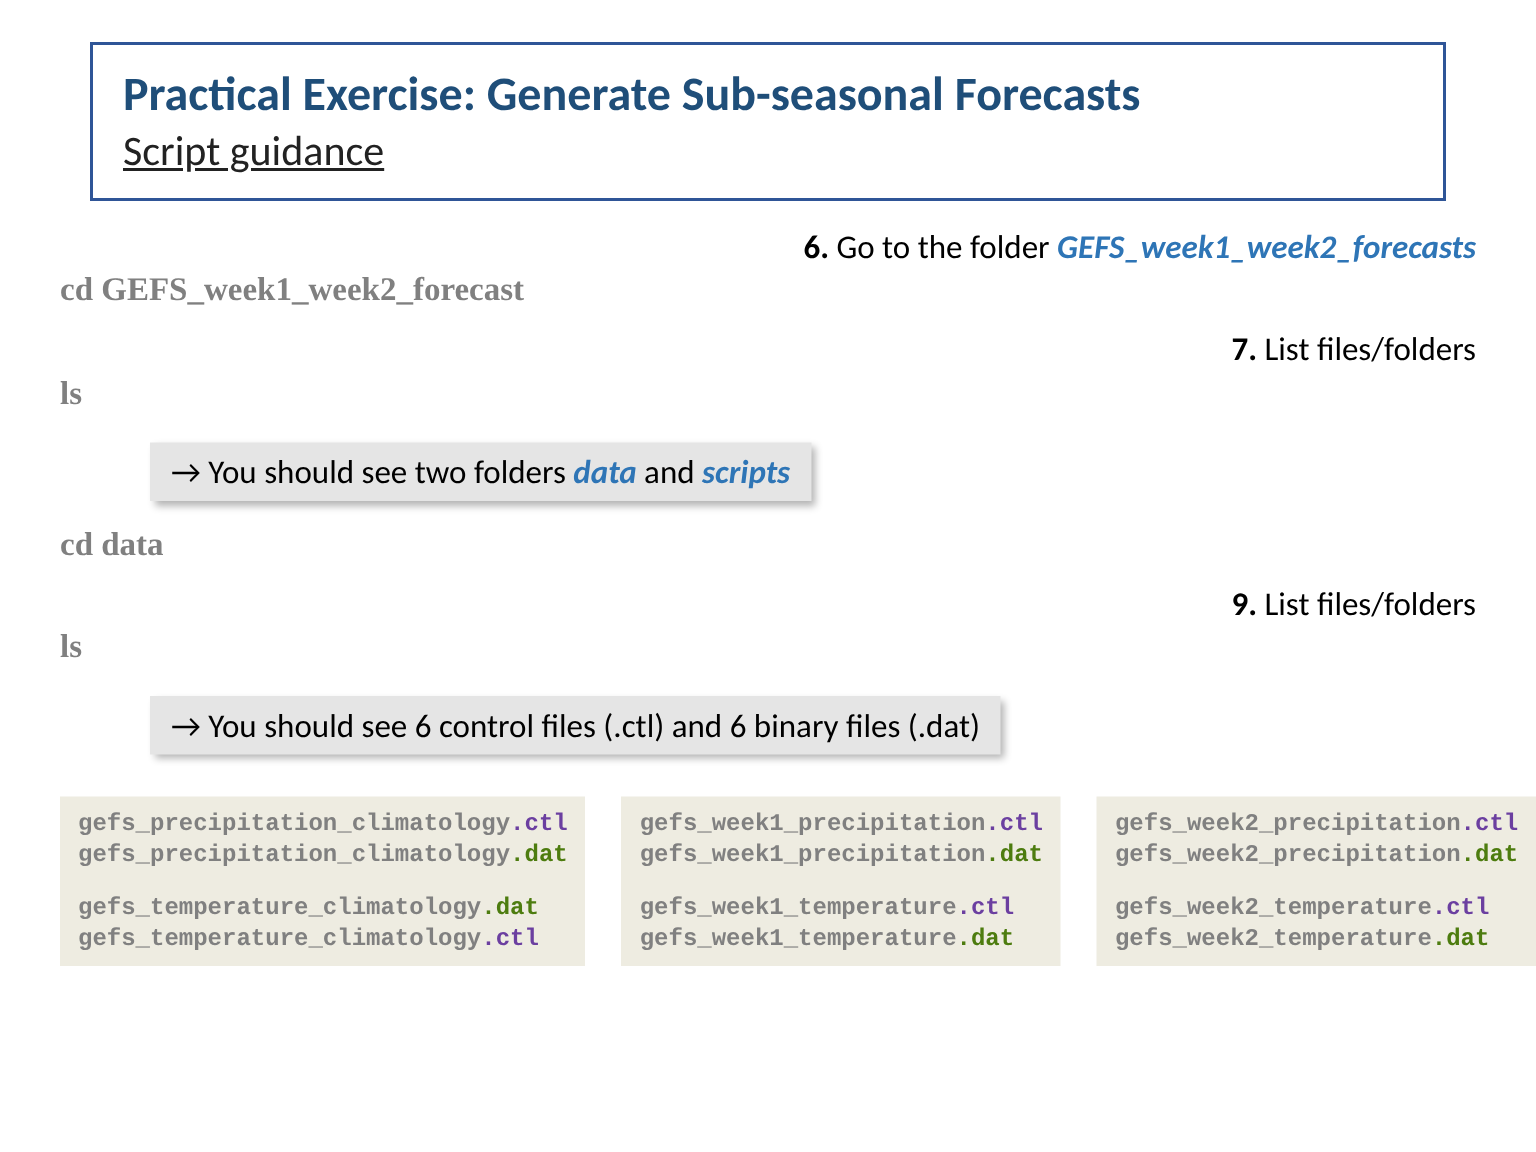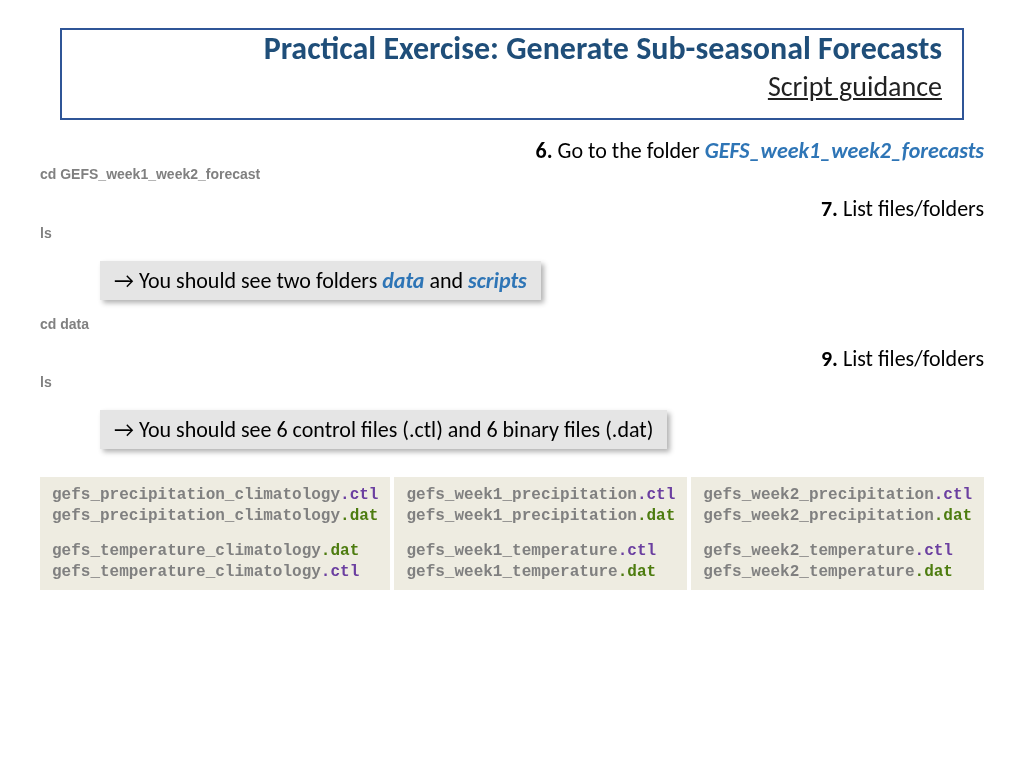--- a/index.html
+++ b/index.html
@@ -10,22 +10,22 @@
     font-family: Calibri, "Segoe UI", Arial, sans-serif;
     background: #ffffff;
     color: #000;
     font-size: 22px;
   }
   .slide {
     padding: 28px 40px 0 40px;
   }
   .title-box {
     border: 2px solid #2f5597;
-    padding: 0 20px 14px 20px;
-    text-align: right;
+    padding: 14px 20px 14px 20px;
+    text-align: left;
     margin: 0 20px 18px 20px;
   }
   .title-main {
     color: #1f4e79;
     font-weight: bold;
     font-size: 32px;
     line-height: 1.2;
   }
   .title-sub {
     color: #222;
@@ -35,38 +35,38 @@
     text-decoration: underline;
   }
   .step-line {
     margin: 6px 0 2px 0;
     line-height: 1.2;
     text-align: right;
   }
   .step-num { font-weight: bold; }
   .blue-ital { color: #2e75b6; font-style: italic; font-weight: bold; }
   .cmd {
-    font-family: Liberation Sans, sans-serif;
+    font-family: Liberation Serif, serif;
     font-weight: bold;
     color: #808080;
     margin: 2px 0 14px 0;
-    font-size: 14px;
+    font-size: 22px;
   }
   .note-box {
     display: inline-block;
     background: #e5e5e5;
     padding: 6px 14px;
     margin: 6px 0 14px 60px;
     box-shadow: 3px 3px 5px rgba(0,0,0,0.3);
     font-size: 22px;
   }
   .arrow { font-weight: normal; }
   .file-cols {
     display: flex;
-    gap: 4px;
+    gap: 24px;
     margin-top: 14px;
   }
   .file-box {
     background: #eeece1;
     padding: 8px 12px;
     font-family: "Courier New", monospace;
     font-weight: bold;
     font-size: 16px;
     color: #808080;
     line-height: 1.3;

